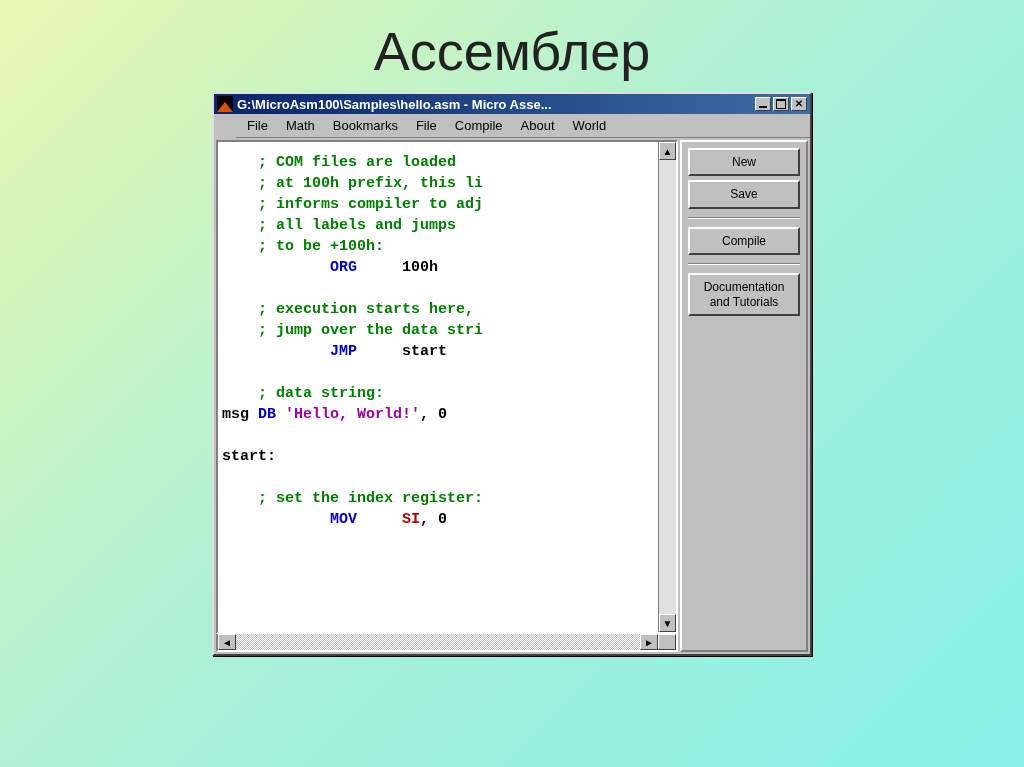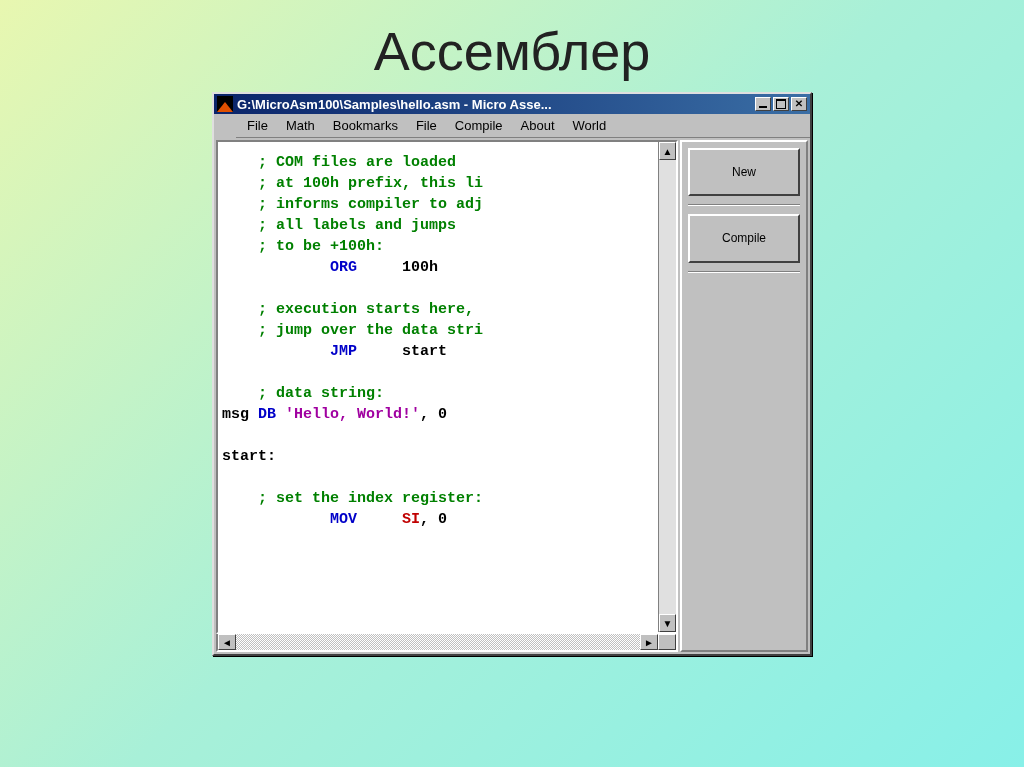--- a/index.html
+++ b/index.html
@@ -170,21 +170,21 @@
     border: 2px solid;
     border-color: #fff #808080 #808080 #fff;
     margin-left: 2px;
   }
   .sidebar .btn {
     background: #c0c0c0;
     border: 2px solid;
     border-color: #fff #404040 #404040 #fff;
     font-family: "MS Sans Serif", Tahoma, Arial, sans-serif;
     font-size: 12px;
-    padding: 15px 2px;
+    padding: 5px 2px;
     text-align: center;
     line-height: 1.2;
   }
   .sidebar .sep {
     height: 2px;
     border-top: 1px solid #808080;
     border-bottom: 1px solid #fff;
     margin: 4px 0;
   }
 </style>
@@ -244,18 +244,21 @@
       <div class="hscroll">
         <div class="arrow">◄</div>
         <div class="track"></div>
         <div class="arrow">►</div>
         <div class="corner"></div>
       </div>
     </div>
 
     <div class="sidebar">
       <div class="btn">New</div>
+      <div class="btn">Save</div>
       <div class="sep"></div>
       <div class="btn">Compile</div>
       <div class="sep"></div>
+      <div class="btn" style="white-space:pre-line">Documentation
+and Tutorials</div>
     </div>
   </div>
 </div>
 
 </body></html>

